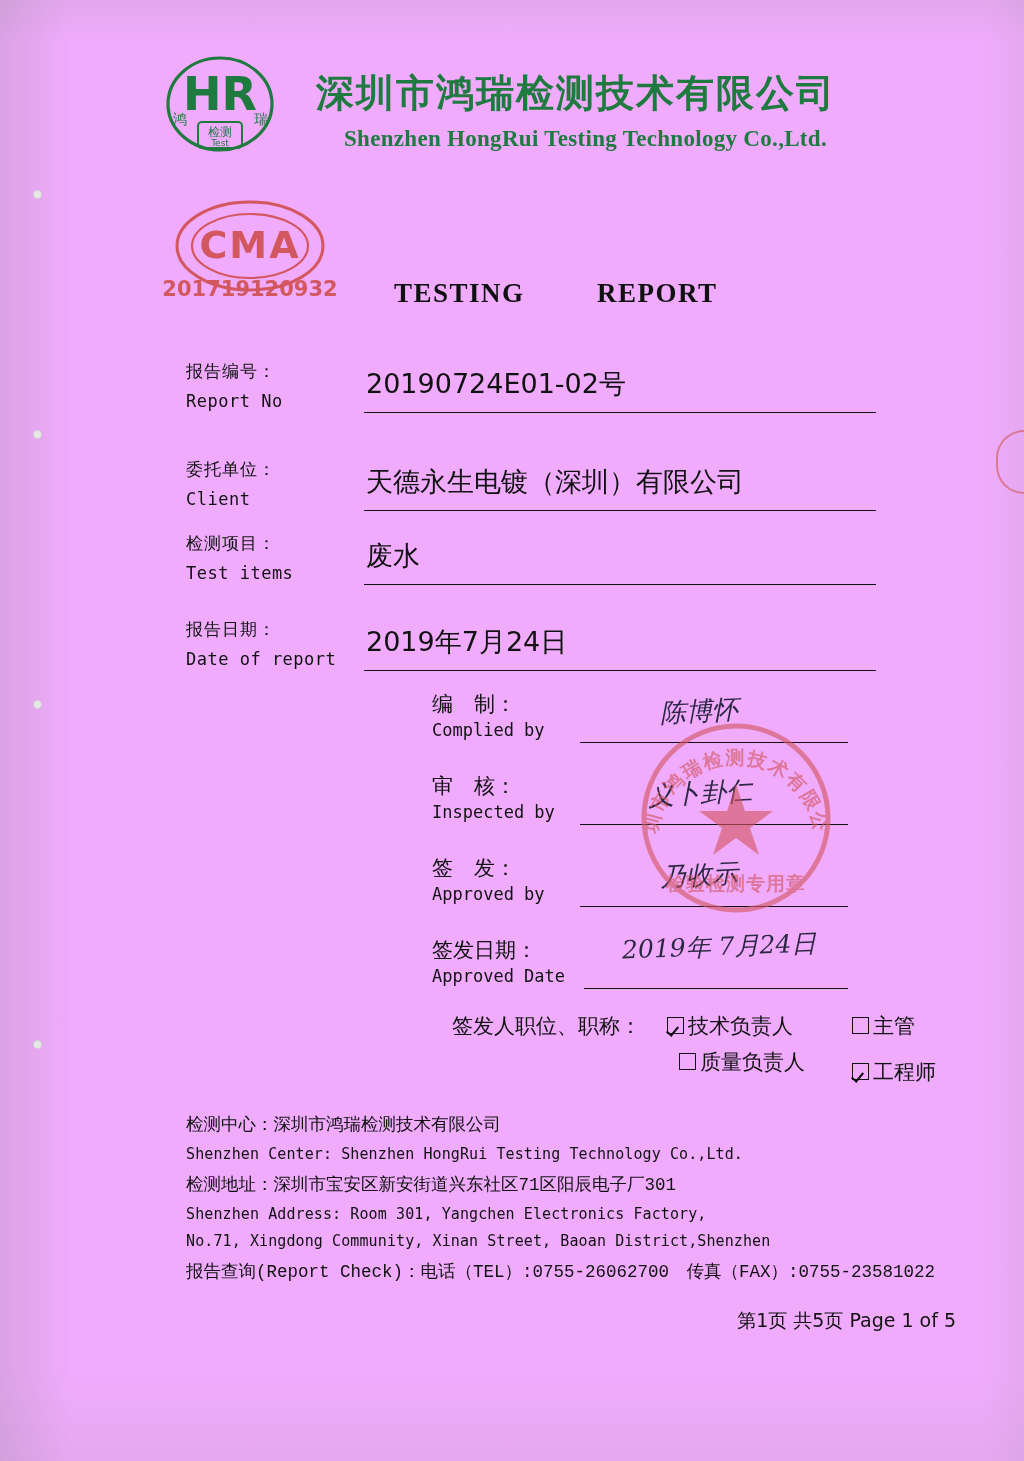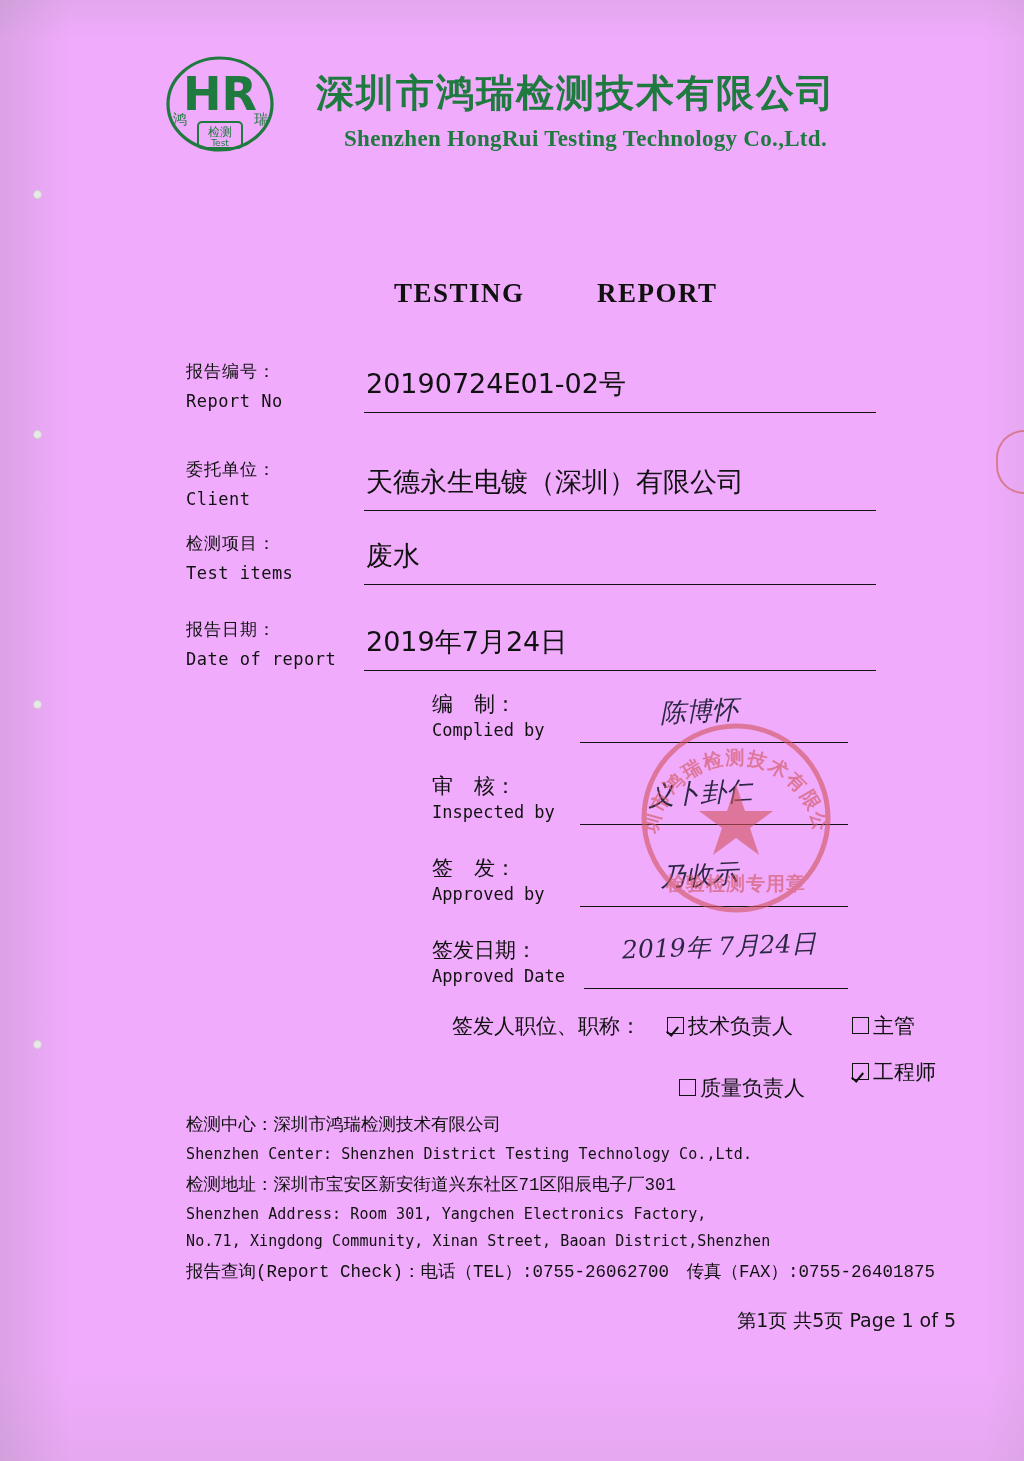--- a/index.html
+++ b/index.html
@@ -349,20 +349,28 @@
         <rect x="38" y="70" width="44" height="26" rx="4" fill="none" stroke="#1f7a3f" stroke-width="2"></rect>
         <text x="60" y="84" text-anchor="middle" font-family="DejaVu Sans, sans-serif" font-size="12" fill="#1f7a3f">检测</text>
         <text x="60" y="94" text-anchor="middle" font-family="DejaVu Sans, sans-serif" font-size="9" fill="#1f7a3f">Test</text>
       </svg>
     </div>
 
     <div class="company-cn">深圳市鸿瑞检测技术有限公司</div>
     <div class="company-en">Shenzhen HongRui Testing Technology Co.,Ltd.</div>
   </div>
 
+  <div class="cma-seal">
+    <svg width="175" height="118" viewBox="0 0 175 118">
+      <ellipse cx="87" cy="50" rx="73" ry="44" fill="none" stroke="#d2575f" stroke-width="3"></ellipse>
+      <ellipse cx="87" cy="50" rx="58" ry="32" fill="none" stroke="#d2575f" stroke-width="2.2"></ellipse>
+      <text x="87" y="62" text-anchor="middle" font-family="DejaVu Sans, sans-serif" font-size="38" font-weight="bold" fill="#d2575f" letter-spacing="2">CMA</text>
+      <text x="87" y="100" text-anchor="middle" font-family="DejaVu Sans, sans-serif" font-size="21" font-weight="bold" fill="#d2575f">201719120932</text>
+    </svg>
+  </div>
 
   <div class="title-en">
     <span>TESTING</span>
     <span style="display:inline-block;width:56px;"></span>
     <span>REPORT</span>
   </div>
 
   <div class="fields">
 
     <div class="field-row" style="top:0px;">
@@ -442,34 +450,34 @@
     <div class="check-title">签发人职位、职称：</div>
 
     <div class="check-item" style="left:215px; top:0px;">
       <span class="cbox checked"></span><span>技术负责人</span>
     </div>
 
     <div class="check-item" style="left:400px; top:0px;">
       <span class="cbox"></span><span>主管</span>
     </div>
 
-    <div class="check-item" style="left:215px; top:62px;padding-left:12px;">
+    <div class="check-item" style="left:215px; top:36px;padding-left:12px;">
       <span class="cbox"></span><span>质量负责人</span>
     </div>
 
     <div class="check-item" style="left:400px; top:46px;">
       <span class="cbox checked"></span><span>工程师</span>
     </div>
   </div>
 
   <div class="footer">
     <div class="foot-cn">检测中心：深圳市鸿瑞检测技术有限公司</div>
-    <div class="foot-en">Shenzhen  Center: Shenzhen  District Testing Technology Co.,Ltd.</div>
+    <div class="foot-en">Shenzhen  Center: Shenzhen  HongRui Testing Technology Co.,Ltd.</div>
     <div class="foot-cn">检测地址：深圳市宝安区新安街道兴东社区71区阳辰电子厂301</div>
     <div class="foot-en">Shenzhen Address: Room 301, Yangchen Electronics Factory,</div>
     <div class="foot-en">No.71, Xingdong Community, Xinan Street, Baoan District,Shenzhen</div>
-    <div class="foot-cn">报告查询(Report Check)：电话（TEL）:0755-26062700　传真（FAX）:0755-26401875</div>
+    <div class="foot-cn">报告查询(Report Check)：电话（TEL）:0755-26062700　传真（FAX）:0755-23581022</div>
     <div class="page-num">第1页 共5页 Page 1 of 5</div>
   </div>
 
   <div class="right-mark"></div>
 
 </div>
 
 </body></html>

